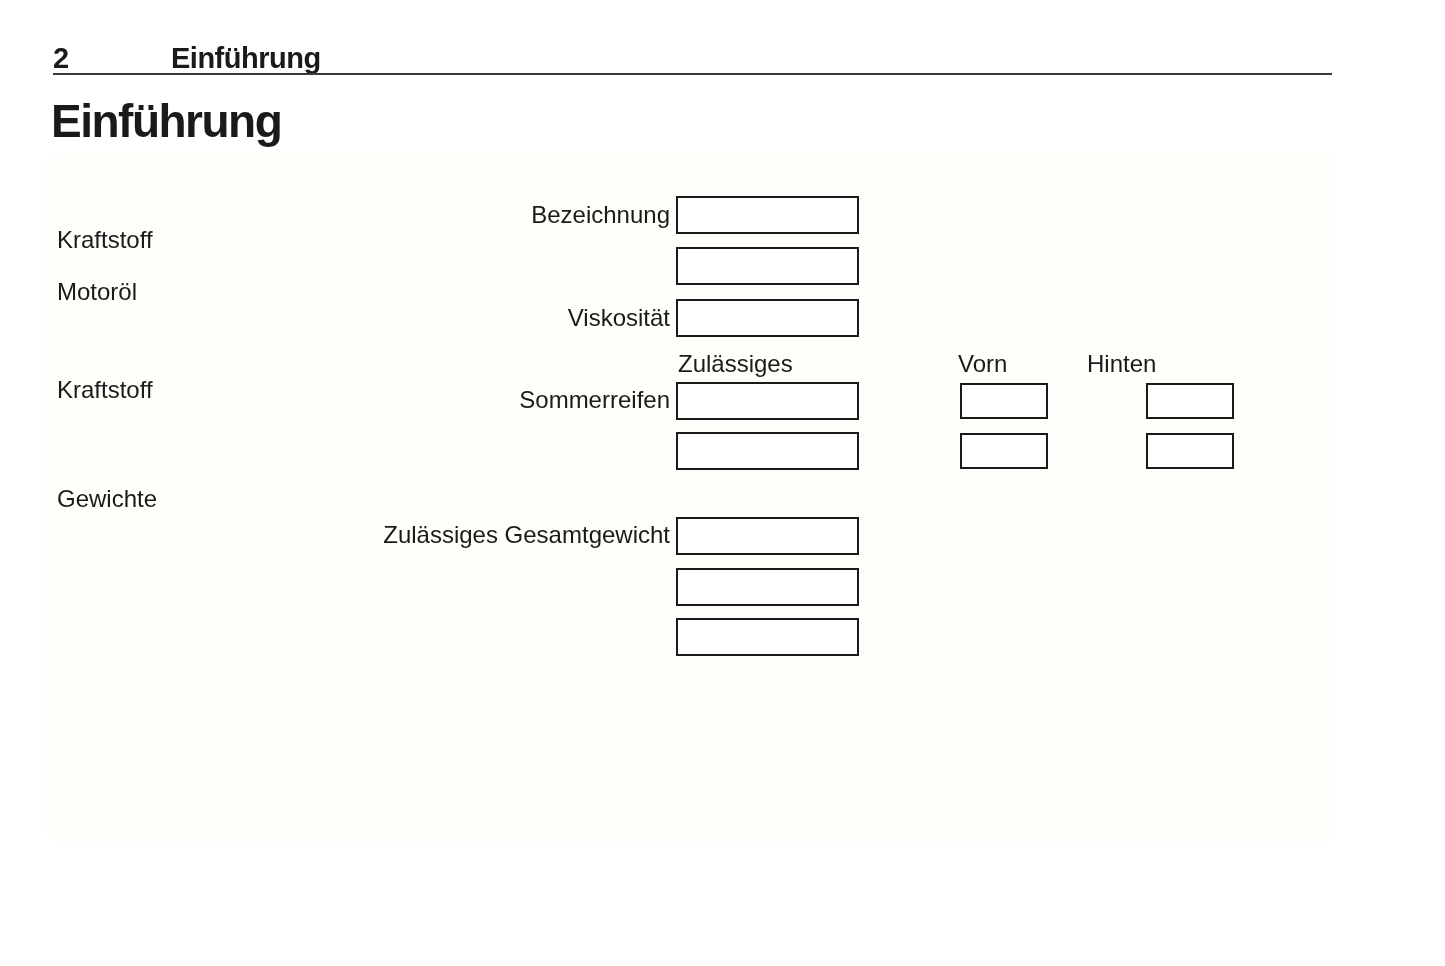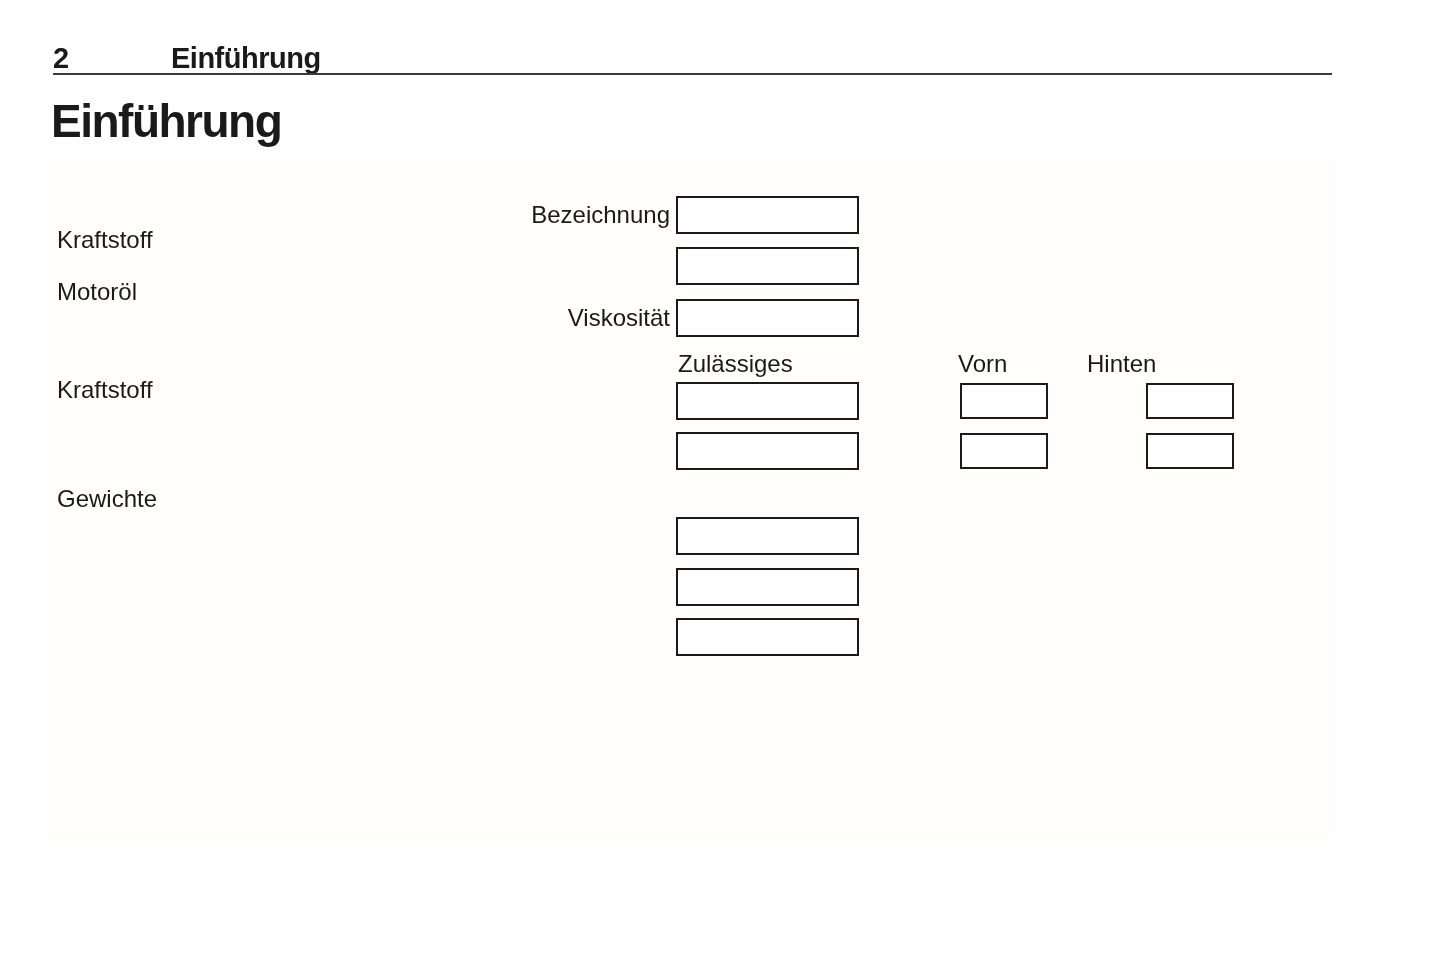--- a/index.html
+++ b/index.html
@@ -88,27 +88,29 @@
 
   <input class="box" style="left: 676px; top: 247px;" type="text" value="">
 
   <span class="lbl row-lbl" style="top:304px">Viskosität</span>
   <input class="box" style="left: 676px; top: 299px;" type="text" value="">
 
   <span class="lbl col-hdr" style="left:678px">Zulässiges</span>
   <span class="lbl col-hdr" style="left:958px">Vorn</span>
   <span class="lbl col-hdr" style="left:1087px">Hinten</span>
 
+  <span class="lbl row-lbl" style="top:386px">Sommerreifen</span>
   <input class="box" style="left: 676px; top: 382px;" type="text" value="">
   <input class="box small" style="left: 960px; top: 383px;" type="text" value="">
   <input class="box small" style="left: 1146px; top: 383px;" type="text" value="">
 
   <input class="box" style="left: 676px; top: 432px;" type="text" value="">
   <input class="box small" style="left: 960px; top: 433px;" type="text" value="">
   <input class="box small" style="left: 1146px; top: 433px;" type="text" value="">
 
+  <span class="lbl row-lbl" style="top:521px">Zulässiges Gesamtgewicht</span>
   <input class="box" style="left: 676px; top: 517px;" type="text" value="">
 
   <input class="box" style="left: 676px; top: 568px;" type="text" value="">
 
   <input class="box" style="left: 676px; top: 618px;" type="text" value="">
 
 </div>
 
 </body></html>

